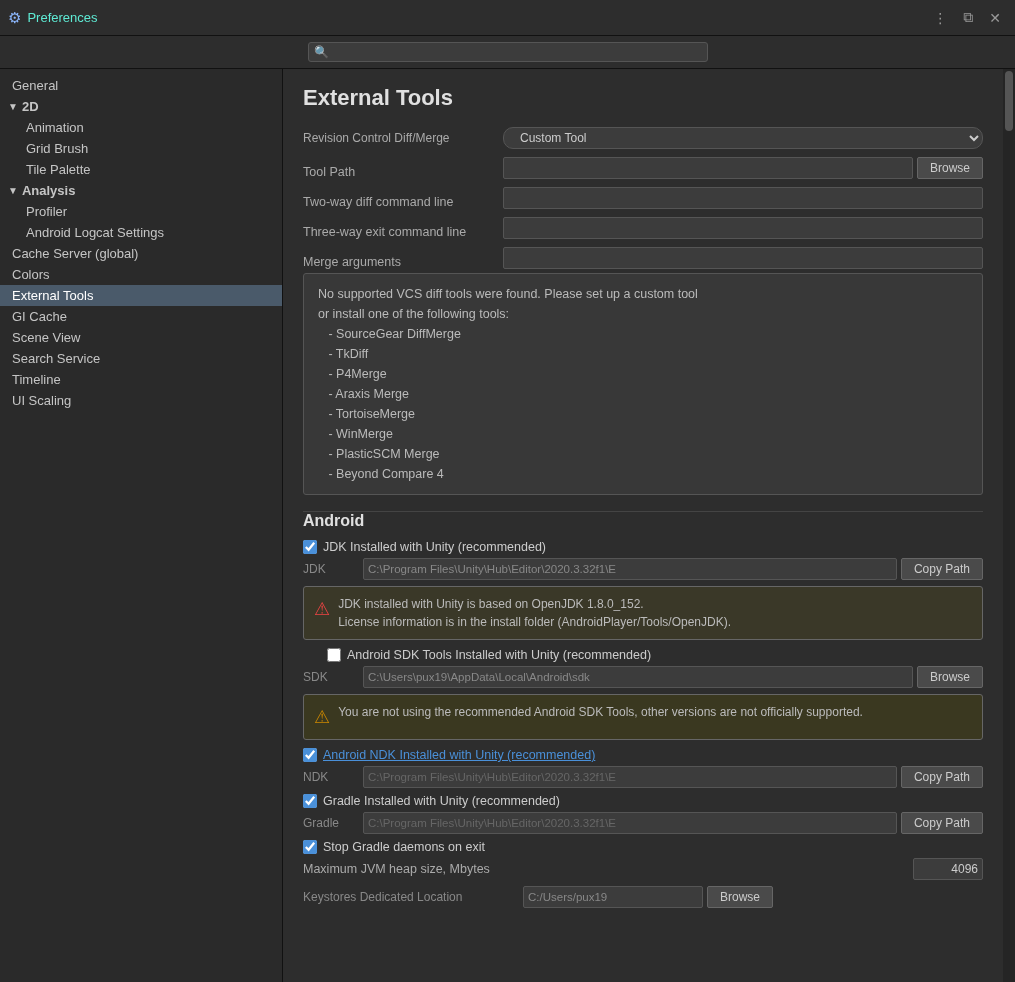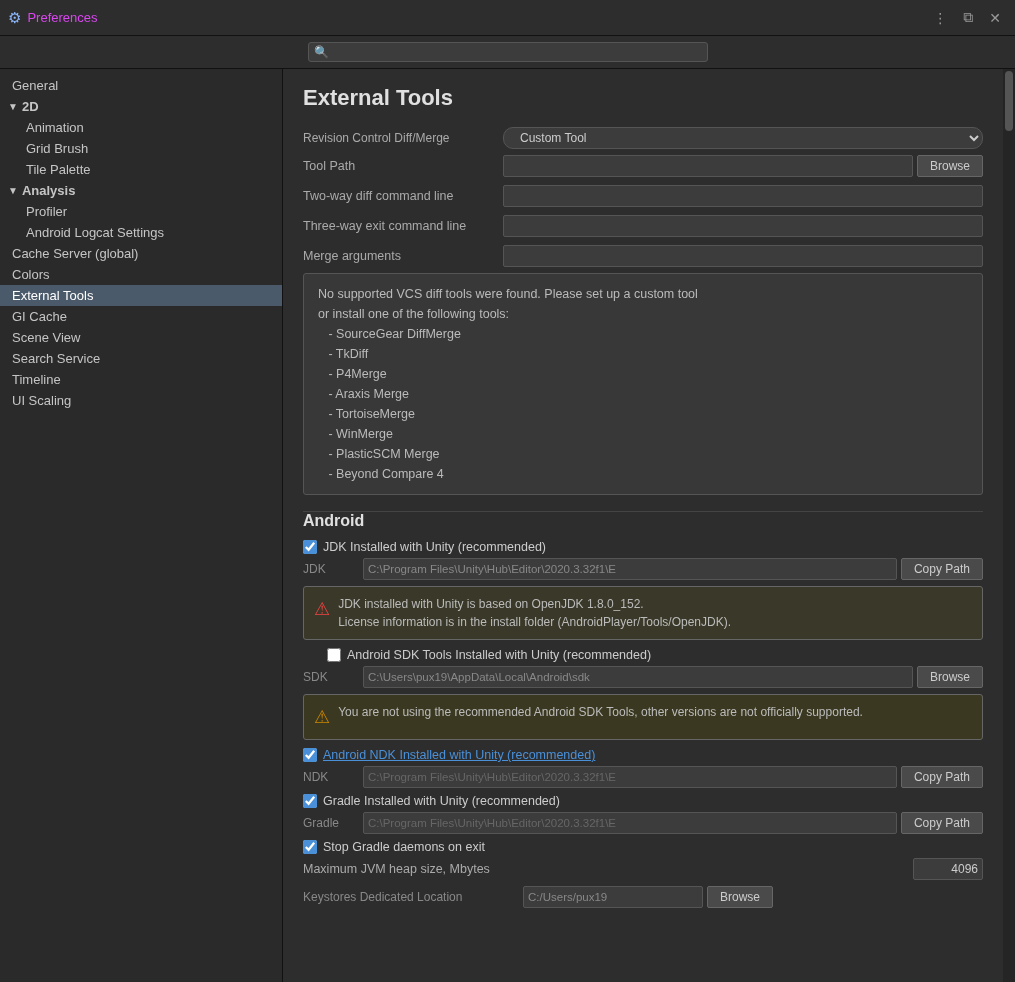--- a/index.html
+++ b/index.html
@@ -22,21 +22,21 @@
       padding: 0 8px;
       height: 36px;
       border-bottom: 1px solid #111;
     }
     .title-bar-left {
       display: flex;
       align-items: center;
       gap: 6px;
     }
     .title-bar-title {
-      color: #d946ef;
+      color: #5eead4;
       font-size: 13px;
       font-weight: 500;
       text-align: center;
     }
     .title-bar-right {
       display: flex;
       align-items: center;
       gap: 4px;
     }
     .title-btn {
@@ -126,21 +126,21 @@
     .section-title {
       font-size: 22px;
       font-weight: 600;
       color: #e0e0e0;
       margin-bottom: 16px;
     }
 
     
     .form-row {
       display: flex;
-      align-items: center;
+      align-items: flex-end;
       margin-bottom: 4px;
       min-height: 26px;
     }
     .form-label {
       width: 200px;
       color: #aaa;
       font-size: 12.5px;
       flex-shrink: 0;
     }
     .form-input {

